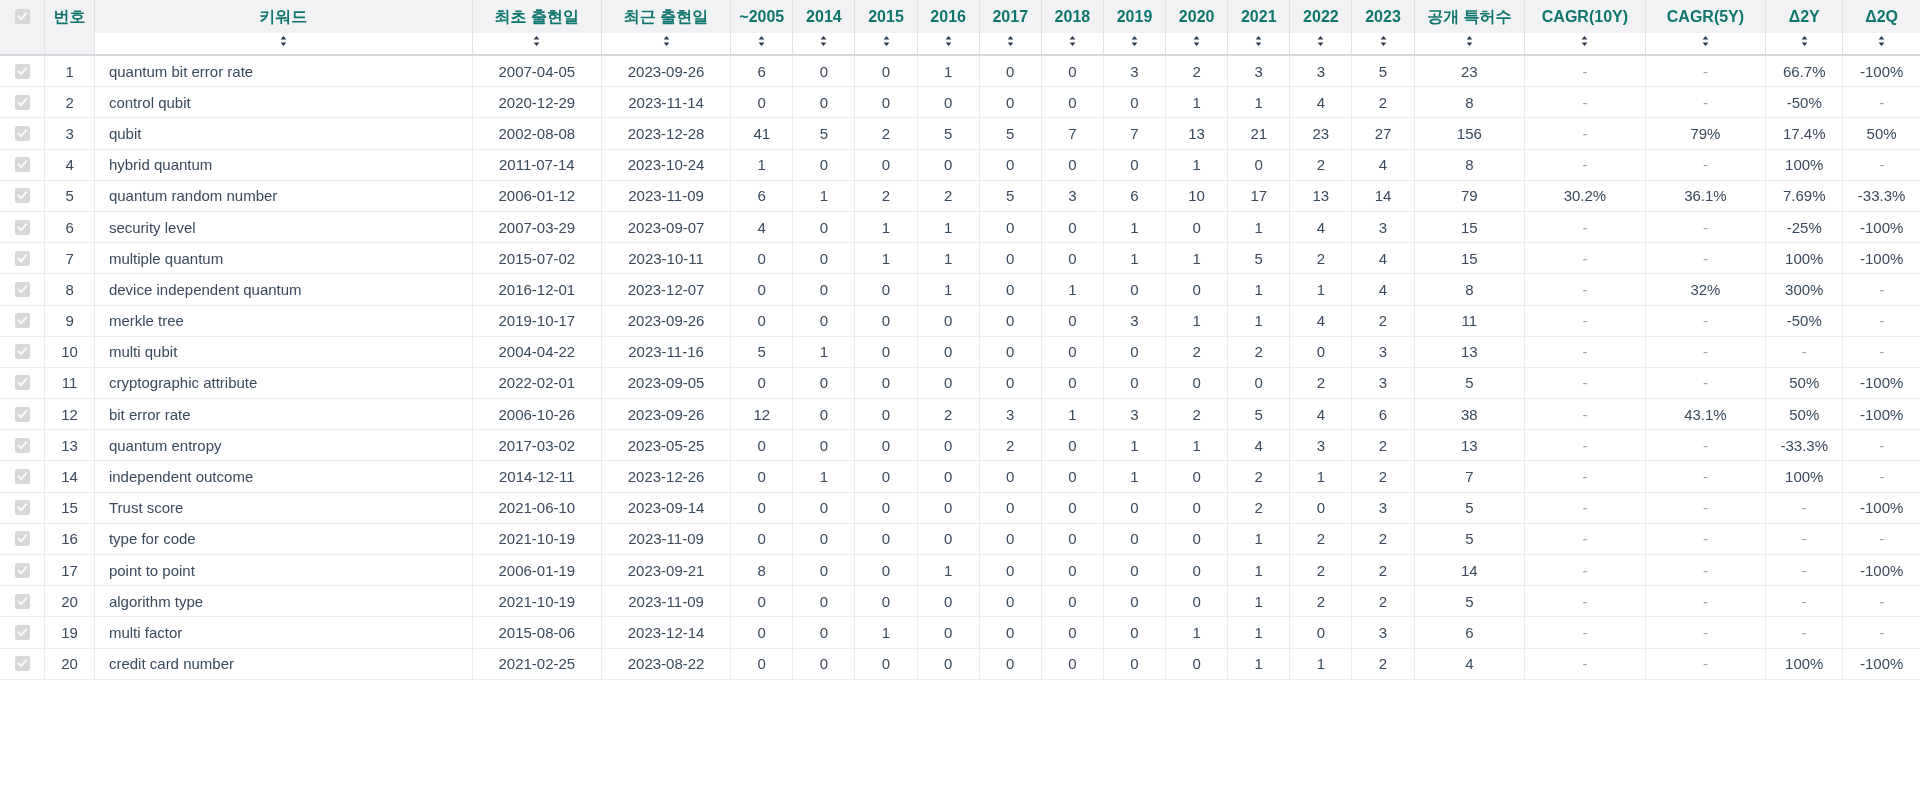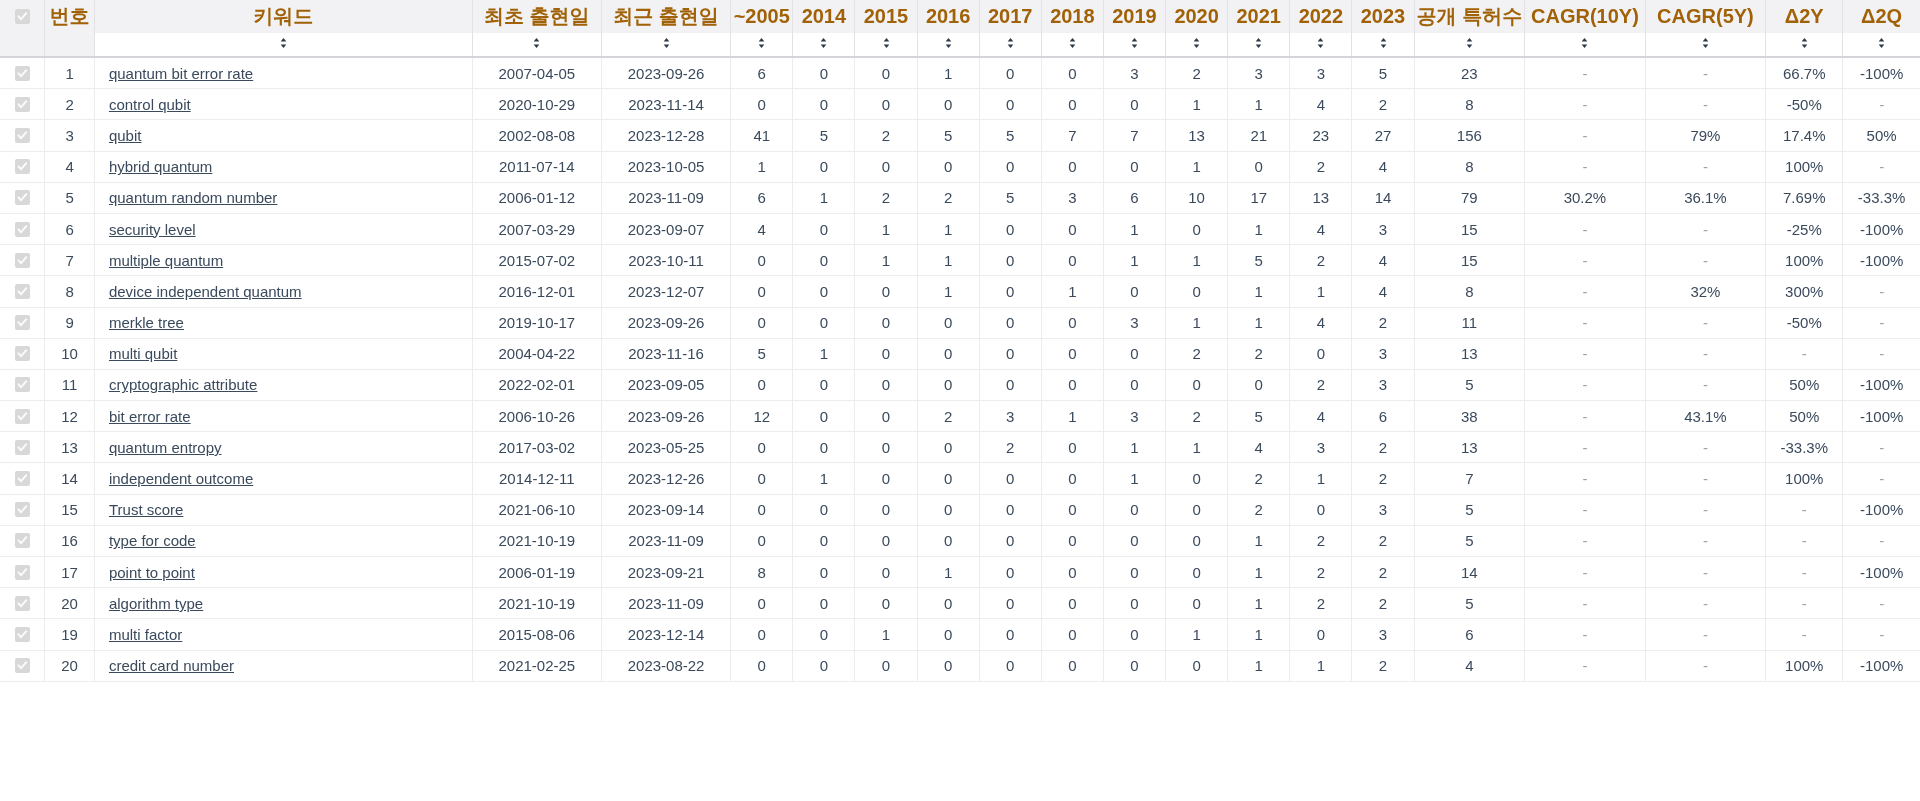--- a/index.html
+++ b/index.html
@@ -19,22 +19,22 @@
   table.grid {
     border-collapse: collapse;
     table-layout: fixed;
     width: 1920px;
   }
 
   
   thead th {
     background: #f2f2f4;
     font-weight: bold;
-    font-size: 20px;
-    color: #a16207;
+    font-size: 16px;
+    color: #0f766e;
     padding: 0;
     vertical-align: middle;
     border-right: 1px solid #e2e2e6;
     border-bottom: none;
     height: 33px;
     text-align: center;
     white-space: nowrap;
     overflow: hidden;
   }
   thead tr.sort-row th {
@@ -71,21 +71,20 @@
     border-right: 1px solid #ececef;
     padding: 0 6px;
     text-align: center;
     white-space: nowrap;
     overflow: hidden;
     background: #ffffff;
   }
   tbody td.kw {
     text-align: left;
     padding-left: 14px;
-    text-decoration: underline;
   }
   tbody td.dash { color: #9aa2ab; }
 
   
   col.c-chk   { width: 36px; }
   col.c-no    { width: 40px; }
   col.c-kw    { width: 304px; }
   col.c-date  { width: 104px; }
   col.c-yr    { width: 50px; }
   col.c-pat   { width: 89px; }
@@ -323,21 +322,21 @@
       <tr>
         <td class="chk">
           <span class="cbox">
             <svg width="11" height="11" viewBox="0 0 11 11">
               <path d="M1.5 5.4 L4.1 8.2 L9.3 2.2" stroke="#fbfbfb" stroke-width="2" fill="none" stroke-linecap="round" stroke-linejoin="round"></path>
             </svg>
           </span>
         </td>
         <td>2</td>
         <td class="kw">control qubit</td>
-        <td>2020-10-29</td>
+        <td>2020-12-29</td>
         <td>2023-11-14</td>
         <td>0</td>
         <td>0</td>
         <td>0</td>
         <td>0</td>
         <td>0</td>
         <td>0</td>
         <td>0</td>
         <td>1</td>
         <td>1</td>
@@ -382,21 +381,21 @@
         <td class="chk">
           <span class="cbox">
             <svg width="11" height="11" viewBox="0 0 11 11">
               <path d="M1.5 5.4 L4.1 8.2 L9.3 2.2" stroke="#fbfbfb" stroke-width="2" fill="none" stroke-linecap="round" stroke-linejoin="round"></path>
             </svg>
           </span>
         </td>
         <td>4</td>
         <td class="kw">hybrid quantum</td>
         <td>2011-07-14</td>
-        <td>2023-10-05</td>
+        <td>2023-10-24</td>
         <td>1</td>
         <td>0</td>
         <td>0</td>
         <td>0</td>
         <td>0</td>
         <td>0</td>
         <td>0</td>
         <td>1</td>
         <td>0</td>
         <td>2</td>

